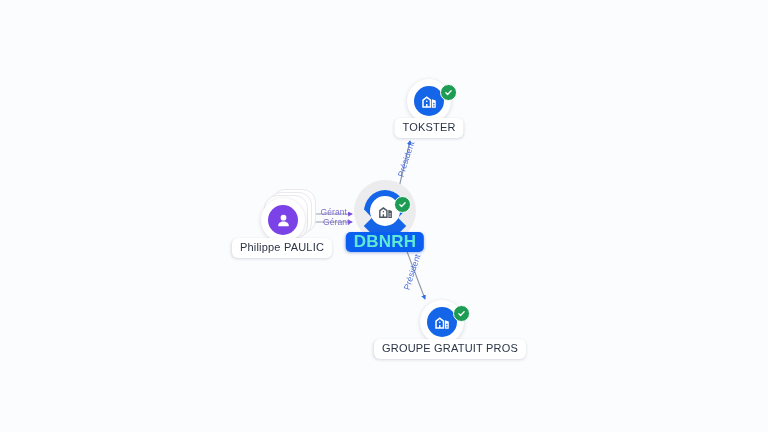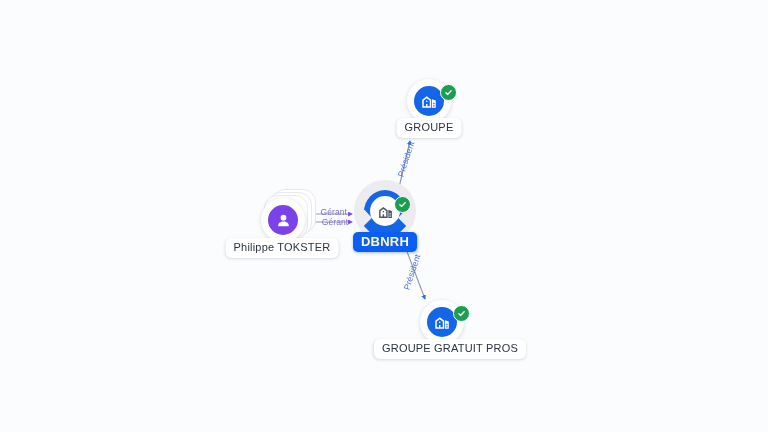--- a/index.html
+++ b/index.html
@@ -155,40 +155,40 @@
     line-height: 13px;
     letter-spacing: .2px;
     white-space: nowrap;
     padding: 3px 8px 4px 8px;
     border-radius: 6px;
     box-shadow: 0 1px 3px rgba(30,40,80,.16);
     z-index: 7;
   }
   .label.selected {
     background: #0b5ff0;
-    color: #fef9c3;
+    color: #5eead4;
     font-weight: bold;
-    font-size: 13px;
+    font-size: 17px;
     border-radius: 5px;
     box-shadow: 0 1px 3px rgba(10,60,180,.35);
   }
 
   
   .edge-label {
     position: absolute;
     font-size: 8.5px;
     line-height: 10px;
     white-space: nowrap;
     letter-spacing: .1px;
   }
   .edge-label.blue   { color: #4a6ddb; }
   .edge-label.purple { color: #7d6fd0; }
   .edge-label.rot-up   { transform: translate(-50%, -50%) rotate(-72deg); }
   .edge-label.rot-down { transform: translate(-50%, -50%) rotate(-72deg); }
-  .edge-label.flat     { transform: translate(-50%, -50%); text-align: center; }
+  .edge-label.flat     { transform: translate(-50%, -50%); text-align: right; }
 </style>
 </head>
 <body>
 
 <div id="graph-canvas">
 
   <svg id="edge-layer" viewBox="0 0 768 432" xmlns="http://www.w3.org/2000/svg">
     <defs>
       <marker id="arrow-blue" markerWidth="5" markerHeight="5" refX="3.6" refY="2.2" orient="auto" markerUnits="strokeWidth">
         <path d="M0,0 L4.4,2.2 L0,4.4 Z" fill="#2f6fe0"></path>
@@ -224,21 +224,21 @@
           <path fill="#ffffff" d="M16 21V9.6l5 1.6V21h-5zm1.6-1.6h1.8v-1.8h-1.8v1.8zm0-3.2h1.8v-1.8h-1.8v1.8z"></path>
           <circle fill="#ffffff" cx="9" cy="12.4" r="1.1"></circle>
         </svg>
       </div>
     </div>
     <div class="badge" style="left:11px; top:-17px;">
       <svg width="9" height="9" viewBox="0 0 24 24">
         <path fill="none" stroke="#ffffff" stroke-width="3.4" stroke-linecap="round" stroke-linejoin="round" d="M5 12.6l4.6 4.6L19 7.4"></path>
       </svg>
     </div>
-    <div class="label" style="left:0px; top:17px;">GROUPE</div>
+    <div class="label" style="left:0px; top:17px;">TOKSTER</div>
   </div>
 
   <div class="node" style="left:385px; top:211px;">
     <div class="halo"></div>
     <div class="pin node-shape">
       <div class="pin-body"></div>
       <div class="pin-tip"></div>
       <div class="pin-hole">
         <svg width="17" height="17" viewBox="0 0 24 24">
           <path fill="#4b5563" d="M3 21V10.2l6-4.4 6 4.4V21H3zm2-2h3v-3h2v3h3v-7.8l-4-2.9-4 2.9V19z"></path>
@@ -278,16 +278,16 @@
     <div class="stack s2"></div>
     <div class="stack s3"></div>
     <div class="chip node-shape">
       <div class="disc purple">
         <svg width="19" height="19" viewBox="0 0 24 24">
           <circle fill="#ffffff" cx="12" cy="8.4" r="3.6"></circle>
           <path fill="#ffffff" d="M12 13.2c-3.7 0-6.6 2.1-6.6 4.7v1.3h13.2v-1.3c0-2.6-2.9-4.7-6.6-4.7z"></path>
         </svg>
       </div>
     </div>
-    <div class="label" style="left:-1px; top:18px;">Philippe TOKSTER</div>
+    <div class="label" style="left:-1px; top:18px;">Philippe PAULIC</div>
   </div>
 
 </div>
 
 </body></html>

